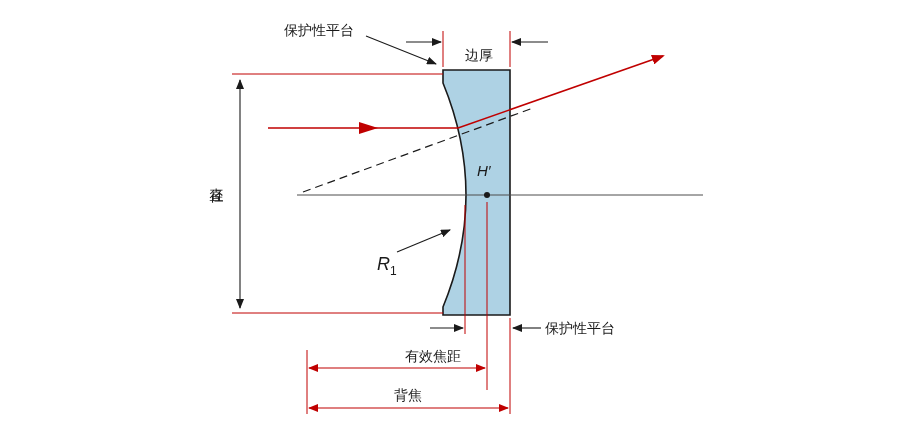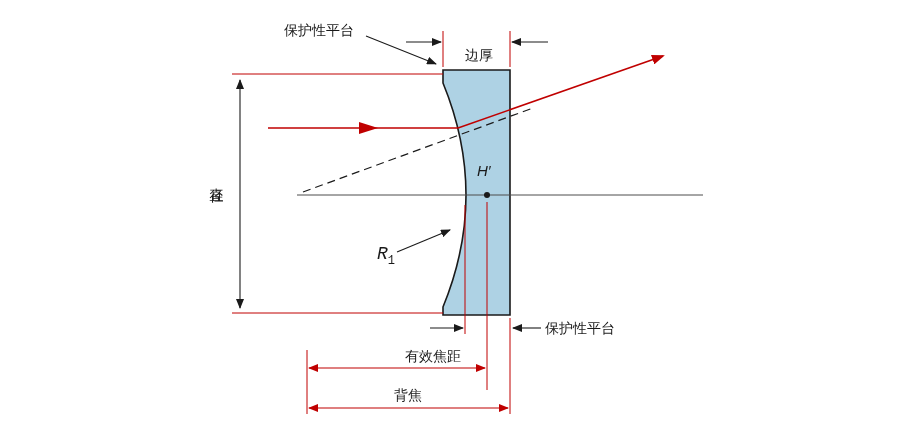--- a/index.html
+++ b/index.html
@@ -99,21 +99,21 @@
   </svg>
 
   <div class="lbl" style="left:284px;top:22px;">保护性平台</div>
 
   <div class="lbl" style="left:465px;top:31px;margin-top:16px;">边厚</div>
 
   <div class="lbl lbl-vert" style="left:209px;top:176px;">直径</div>
 
   <div class="lbl lbl-hprime" style="left:477px;top:162px;">H′</div>
 
-  <div class="lbl lbl-radius" style="left:377px;top:244px;font-family:Liberation Mono, monospace;"><span>R</span><sub>1</sub></div>
+  <div class="lbl lbl-radius" style="left:377px;top:254px;"><span>R</span><sub>1</sub></div>
 
   <div class="lbl" style="left:545px;top:320px;">保护性平台</div>
 
   <div class="lbl" style="left:369px;top:348px;margin-left:36px;">有效焦距</div>
 
   <div class="lbl" style="left:394px;top:388px;font-family:Liberation Mono, monospace;">背焦</div>
 
 </div>
 
 </body></html>

